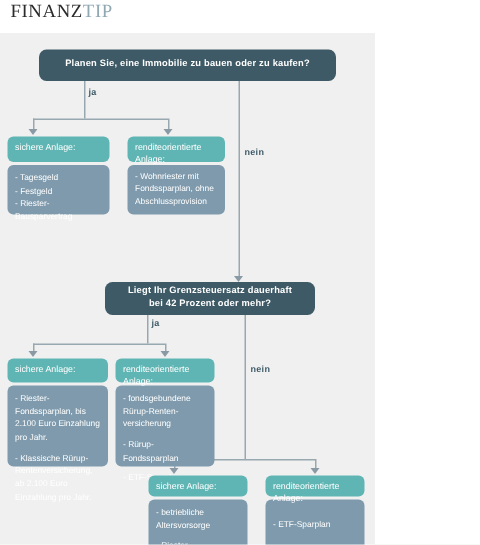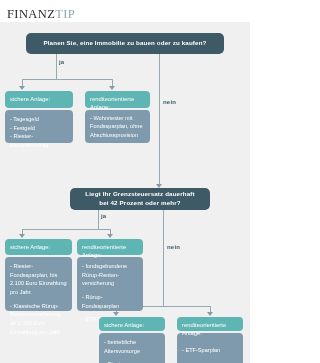--- a/index.html
+++ b/index.html
@@ -19,21 +19,21 @@
     height: 363px;
     background: #ffffff;
   }
   
   .header {
     position: absolute;
     left: 0; top: 0;
     width: 250px; height: 22px;
     background: #ffffff;
     display: flex;
-    align-items: flex-end;
+    align-items: flex-start;
   }
   .logo {
     margin-left: 7px;
     font-family: "Liberation Serif", serif;
     font-size: 12.5px;
     letter-spacing: 0.4px;
     white-space: nowrap;
   }
   .logo .part-a { color: #2b2b2b; }
   .logo .part-b { color: #8fa8b4; }

